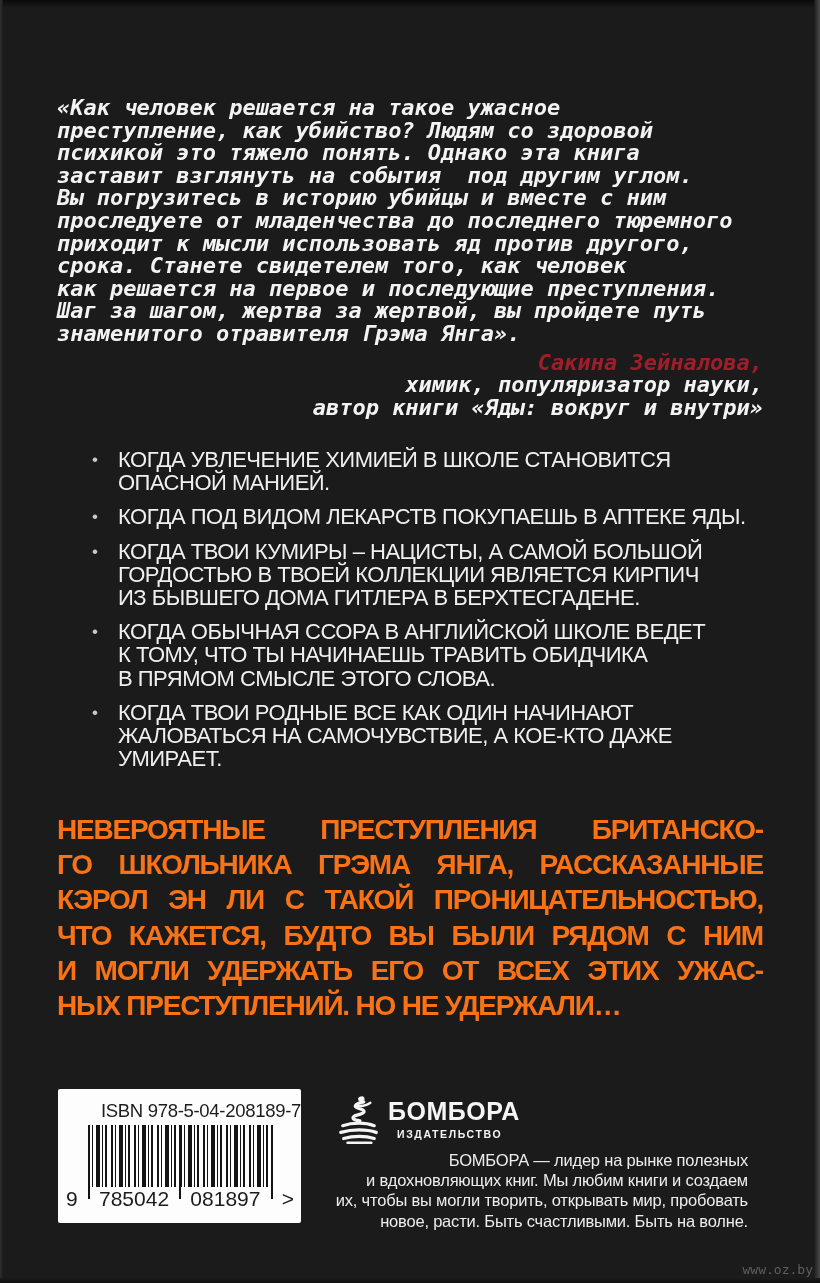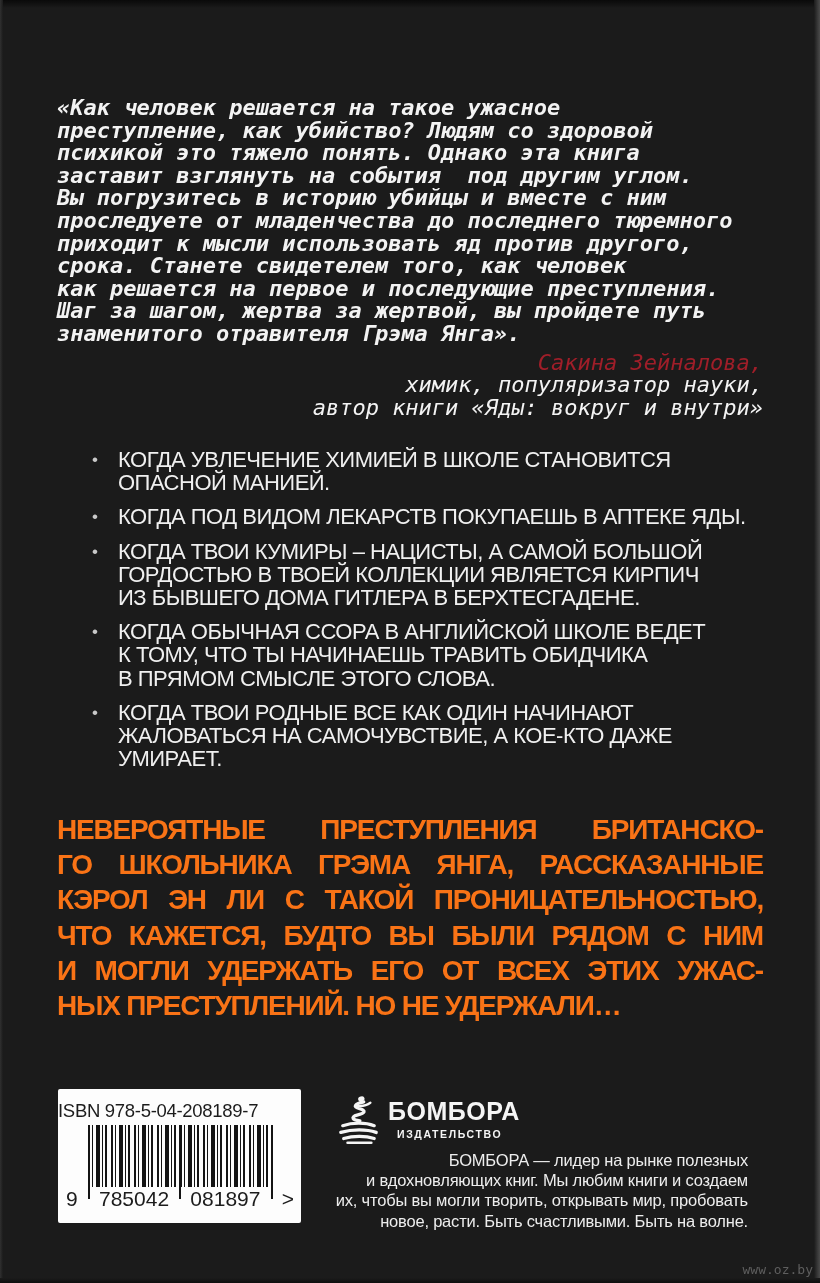--- a/index.html
+++ b/index.html
@@ -27,21 +27,21 @@
     font-family: "DejaVu Sans Mono", monospace;
     font-style: italic; font-weight: bold;
     font-size: 22px; line-height: 22.6px;
     color: #f3f3f3;
   }
   .quote-line { white-space: pre; }
   .attribution {
     position: absolute; left: 57px; top: 352px; width: 706px;
     text-align: right;
     font-family: "DejaVu Sans Mono", monospace;
-    font-style: italic; font-weight: normal;
+    font-style: italic; font-weight: bold;
     font-size: 22px; line-height: 22.3px;
     color: #f3f3f3;
   }
   .attribution .author-name { color: #a01e29; }
   .attribution div { white-space: pre; }
 
   
   .bullets {
     position: absolute; left: 92px; top: 448px; width: 690px;
     color: #f0f0f0;
@@ -63,21 +63,21 @@
   }
   .red-line { text-align: justify; text-align-last: justify; white-space: nowrap; }
   .red-line:last-child { text-align-last: left; }
 
   
   .barcode-box {
     position: absolute; left: 58px; top: 1089px; width: 243px; height: 134px;
     background: #fdfdfd; border-radius: 2px; color: #1c1c1c;
   }
   .isbn-label {
-    text-align: left; padding-top: 11px; font-size: 18.5px;
+    text-align: right; padding-top: 11px; font-size: 18.5px;
     letter-spacing: -0.3px; color: #1c1c1c;
   }
   .bars {
     position: absolute; left: 30px; top: 36px; width: 185px; height: 62px;
     background-image: repeating-linear-gradient(90deg,
       #141414 0 2px, transparent 2px 4px,
       #141414 4px 5px, transparent 5px 8px,
       #141414 8px 12px, transparent 12px 14px,
       #141414 14px 15px, transparent 15px 17px,
       #141414 17px 19px, transparent 19px 23px);

